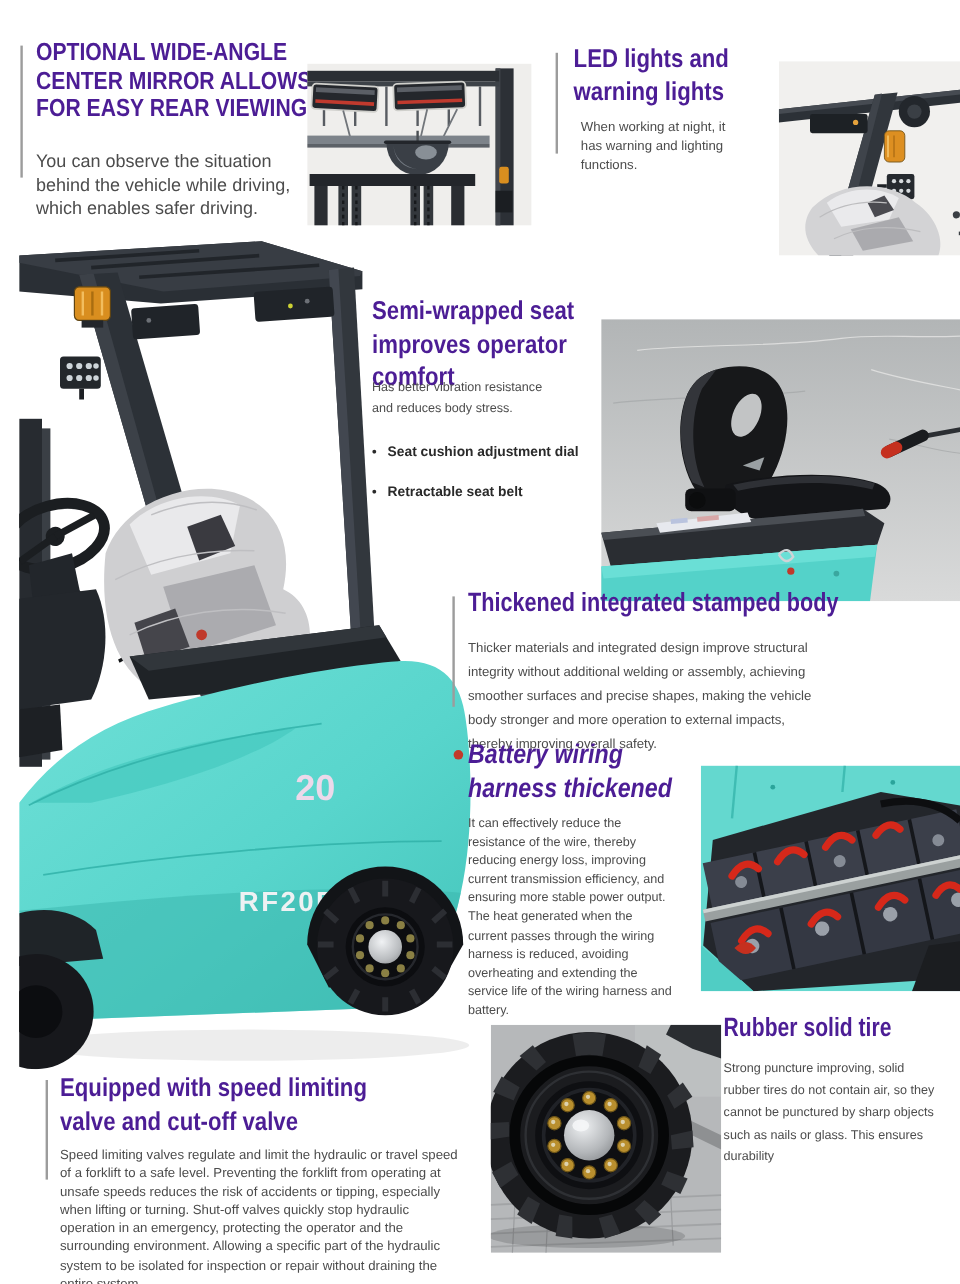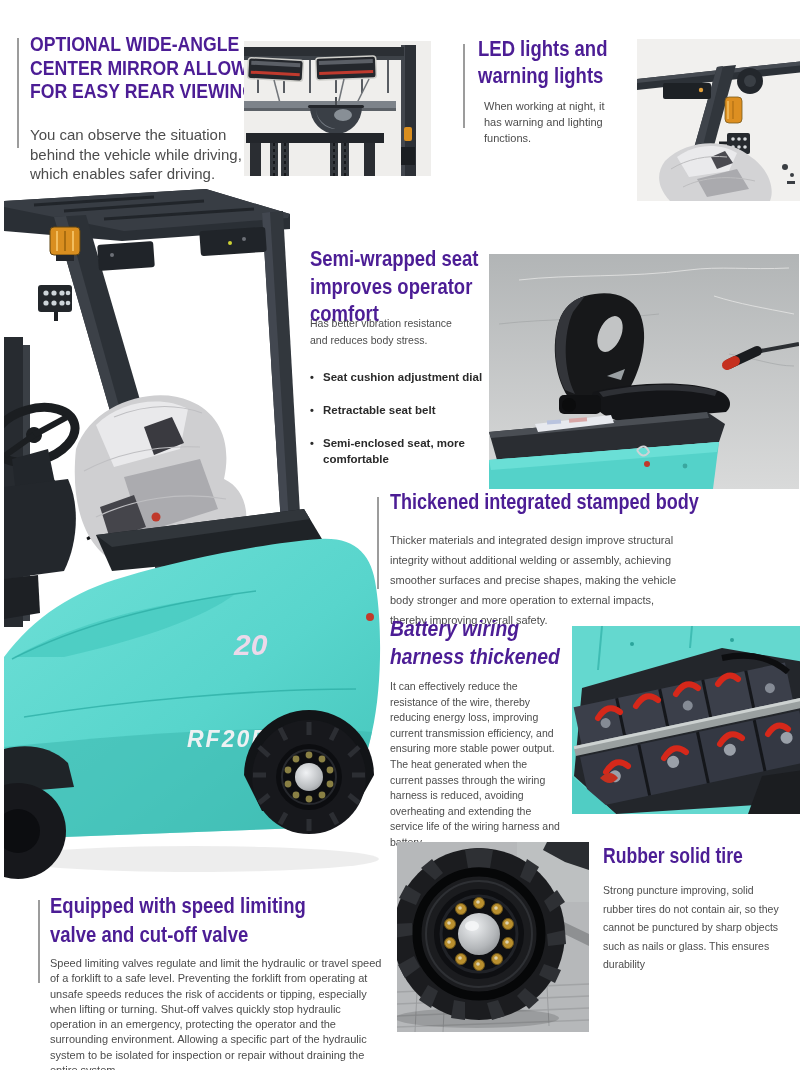--- a/index.html
+++ b/index.html
@@ -5,21 +5,21 @@
   html,body { margin:0; padding:0; background:#fff; }
   .page {
     position:relative; width:800px; height:1070px; background:#ffffff;
     font-family:"Liberation Sans", sans-serif; overflow:hidden;
   }
   .abs { position:absolute; }
   .vbar { position:absolute; width:2px; background:#9c9c9c; }
   h2 { margin:0; font-weight:bold; color:#4c1d95; }
   .hline { display:block; white-space:nowrap; transform:scaleX(0.86); transform-origin:0 0; }
   .body-text { color:#4c4c4c; margin:0; }
-  figure { margin:4px;font-style:italic; }
+  figure { margin:16px; }
 
   
   .sec-mirror-bar   { left:17px; top:38px; height:110px; }
   .sec-mirror-title { left:30px; top:32px; font-size:20.5px; line-height:23.5px; }
   .sec-mirror-body  { left:30px; top:125px; width:215px; font-size:15px; line-height:19.5px; }
 
   
   .photo-mast { left:240px; top:37px; width:187px; height:135px; }
 
   
@@ -375,21 +375,20 @@
   <section>
     <h2 class="abs sec-seat-title">
       <span class="hline">Semi-wrapped seat</span>
       <span class="hline">improves operator</span>
       <span class="hline">comfort</span>
     </h2>
     <p class="abs body-text sec-seat-body">Has better vibration resistance and reduces body stress.</p>
     <ul class="abs sec-seat-list">
       <li>Seat cushion adjustment dial</li>
       <li>Retractable seat belt</li>
-      <li>Semi-enclosed seat, more comfortable</li>
     </ul>
   </section>
 
   <figure class="abs photo-seat">
     <svg width="310" height="235" viewBox="0 0 310 235">
       <defs>
         <linearGradient id="wallGrad" x1="0" y1="0" x2="0" y2="1">
           <stop offset="0" stop-color="#b2b5b6"></stop>
           <stop offset="1" stop-color="#d9dada"></stop>
         </linearGradient>

